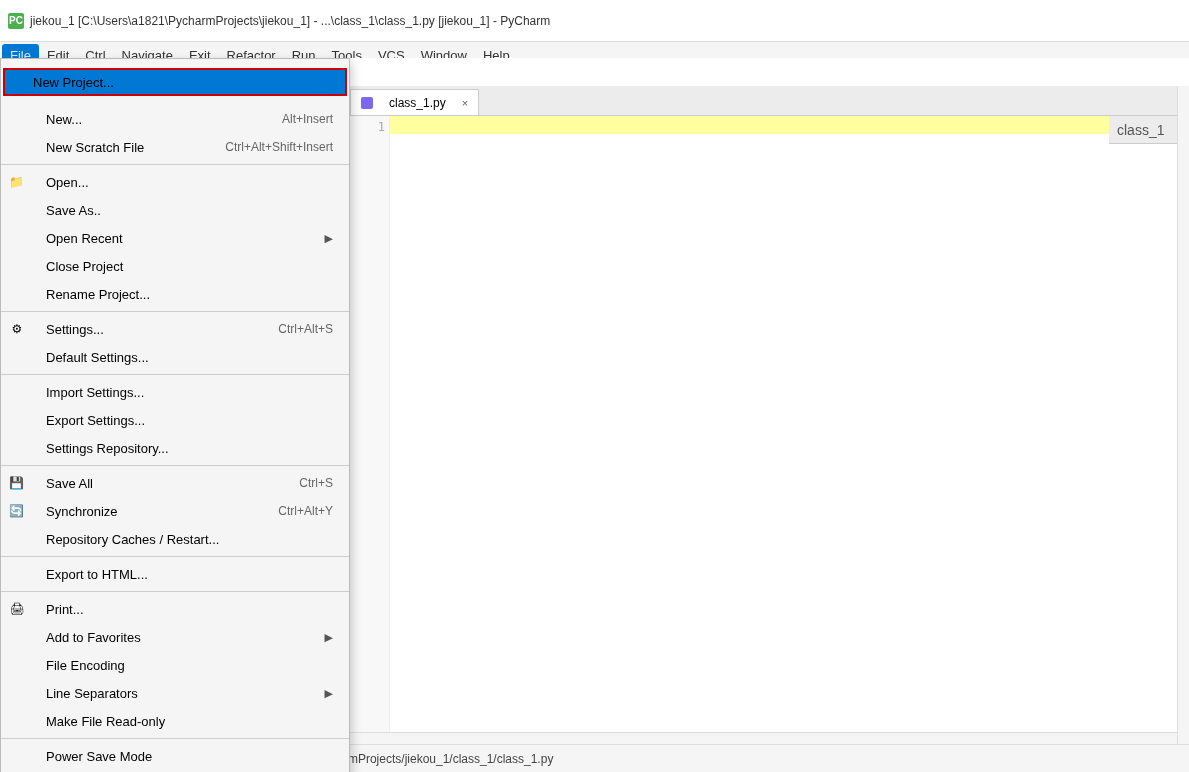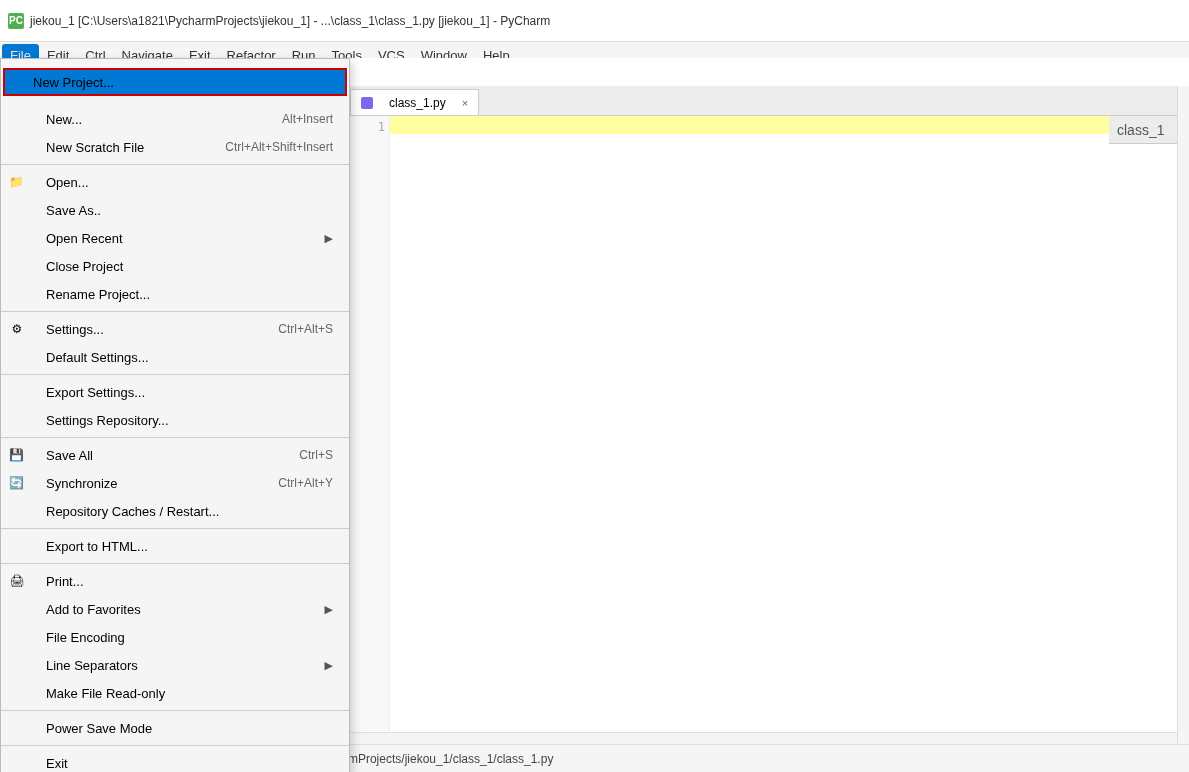--- a/index.html
+++ b/index.html
@@ -282,20 +282,23 @@
     <div class="dd-item">
       <span class="dd-icon">⚙</span>
       <span>Settings...</span>
       <span class="shortcut">Ctrl+Alt+S</span>
     </div>
     <div class="dd-item">
       <span>Default Settings...</span>
     </div>
     <div class="dd-separator"></div>
     <div class="dd-item">
+      <span>Import Settings...</span>
+    </div>
+    <div class="dd-item">
       <span>Export Settings...</span>
     </div>
     <div class="dd-item">
       <span>Settings Repository...</span>
     </div>
     <div class="dd-separator"></div>
     <div class="dd-item">
       <span class="dd-icon">💾</span>
       <span>Save All</span>
       <span class="shortcut">Ctrl+S</span>

